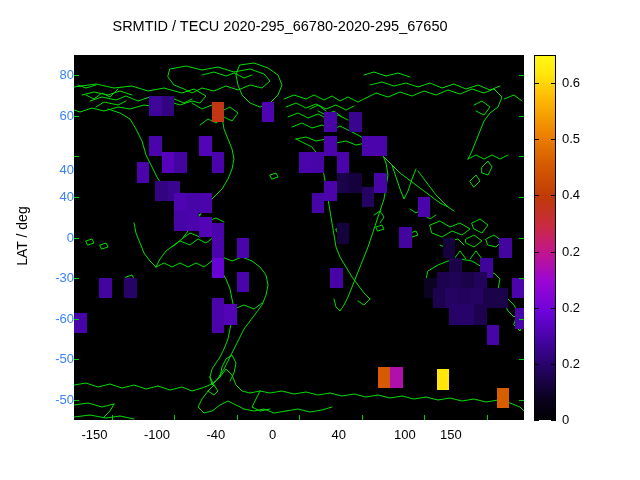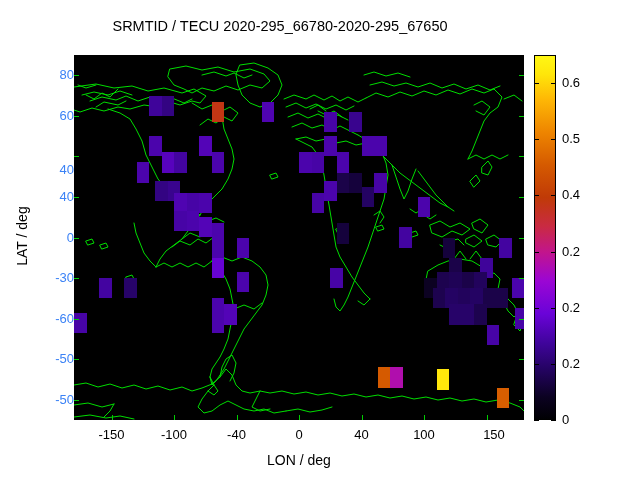--- a/index.html
+++ b/index.html
@@ -64,21 +64,21 @@
     width: 5px; height: 1px;
     background: #00cc00;
   }
   .ytick-mark.right {
     left: 519px;
   }
   .xtick-label {
     position: absolute;
     top: 428px;
     width: 60px;
-    text-align: center;
+    text-align: left;
     font-size: 13px;
     line-height: 13px;
     color: #000;
   }
   .xtick-mark {
     position: absolute;
     top: 415px;
     width: 1px; height: 5px;
     background: #00cc00;
   }
@@ -351,25 +351,24 @@
       <div class="xtick-label" style="left: 144px;">-100</div>
       <div class="xtick-mark" style="left: 174px;"></div>
       <div class="xtick-label" style="left: 206.5px;">-40</div>
       <div class="xtick-mark" style="left: 236.5px;"></div>
       <div class="xtick-label" style="left: 269px;">0</div>
       <div class="xtick-mark" style="left: 299px;"></div>
       <div class="xtick-label" style="left: 331.5px;">40</div>
       <div class="xtick-mark" style="left: 361.5px;"></div>
       <div class="xtick-label" style="left: 394px;">100</div>
       <div class="xtick-mark" style="left: 424px;"></div>
-      <div class="xtick-label" style="left: 464px;">150</div>
+      <div class="xtick-label" style="left: 440px;">150</div>
       <div class="xtick-mark" style="left: 486.5px;"></div>
     </div>
 
-  <div id="xlabel">LON / deg</div>
   <div id="ylabel">LAT / deg</div>
 
   <div id="cbar"></div>
   <div id="cbar-ticks">
       <div class="cbtick-label" style="top: 413px;">0</div>
       <div class="cbtick-mark " style="top: 420px;"></div>
       <div class="cbtick-mark right" style="top: 420px;"></div>
       <div class="cbtick-label" style="top: 356.846px;">0.2</div>
       <div class="cbtick-mark " style="top: 363.846px;"></div>
       <div class="cbtick-mark right" style="top: 363.846px;"></div>

